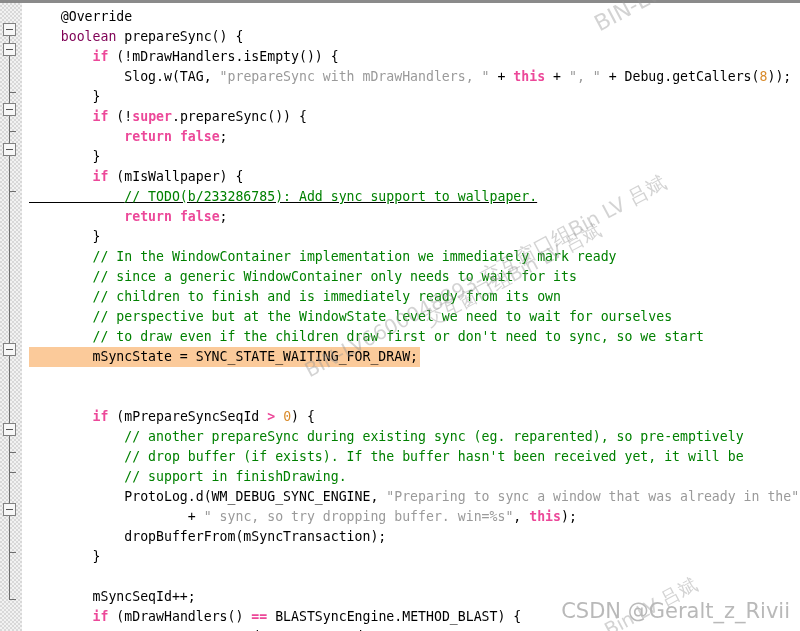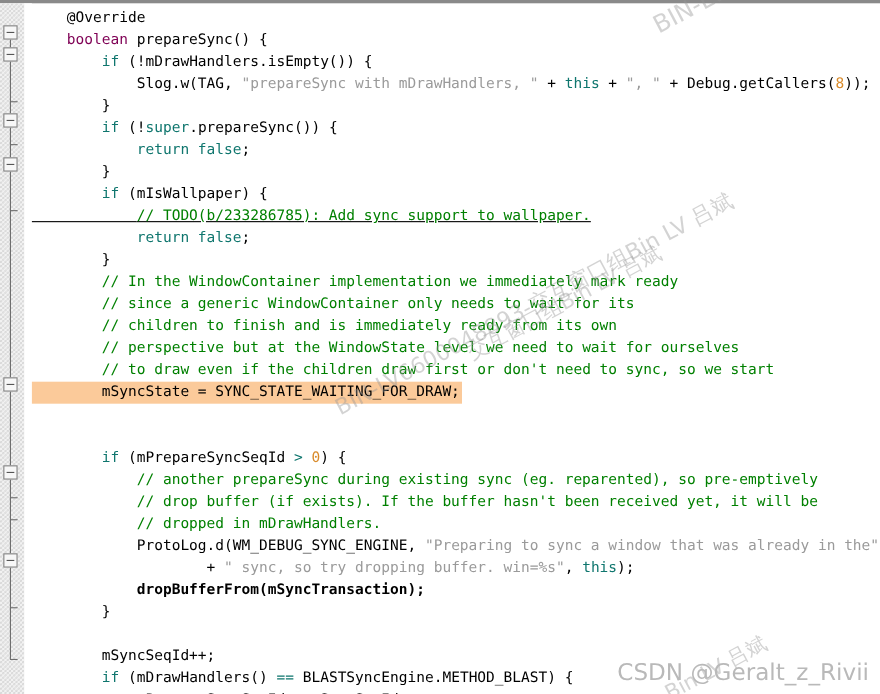--- a/index.html
+++ b/index.html
@@ -96,21 +96,21 @@
     line-height: 20px;
     font-size: 13.2px;
     white-space: pre;
     color: #000000;
     letter-spacing: 0px;
   }
   .hl-line {
     background: #fbca9a;
   }
   .kw   { color: #7f0055; font-weight: normal; }
-  .kw2  { color: #0f766e; font-weight: normal; }
+  .kw2  { color: #ec4899; font-weight: bold; }
   .cmt  { color: #008000; }
   .str  { color: #9a9a9a; }
   .num  { color: #d98b2b; }
   .plain{ color: #000000; }
   
   .wm-diag {
     position: absolute;
     color: rgba(150,150,150,0.42);
     font-family: "DejaVu Sans", "Liberation Sans", sans-serif;
     white-space: nowrap;
@@ -172,24 +172,24 @@
       <div class="code-line" style="top: 244px;"><span class="plain">        </span><span class="cmt">// In the WindowContainer implementation we immediately mark ready</span></div>
       <div class="code-line" style="top: 264px;"><span class="plain">        </span><span class="cmt">// since a generic WindowContainer only needs to wait for its</span></div>
       <div class="code-line" style="top: 284px;"><span class="plain">        </span><span class="cmt">// children to finish and is immediately ready from its own</span></div>
       <div class="code-line" style="top: 304px;"><span class="plain">        </span><span class="cmt">// perspective but at the WindowState level we need to wait for ourselves</span></div>
       <div class="code-line" style="top: 324px;"><span class="plain">        </span><span class="cmt">// to draw even if the children draw first or don't need to sync, so we start</span></div>
       <div class="code-line hl-line" style="top: 344px; display: inline-block; padding-right: 2px;"><span class="plain">        </span><span class="plain">mSyncState = SYNC_STATE_WAITING_FOR_DRAW;</span></div>
       <div class="code-line" style="top: 384px;"><span class="plain"></span></div>
       <div class="code-line" style="top: 404px;"><span class="plain">        </span><span class="kw2">if</span><span class="plain"> (mPrepareSyncSeqId </span><span class="kw2">&gt;</span><span class="plain"> </span><span class="num">0</span><span class="plain">) {</span></div>
       <div class="code-line" style="top: 424px;"><span class="plain">            </span><span class="cmt">// another prepareSync during existing sync (eg. reparented), so pre-emptively</span></div>
       <div class="code-line" style="top: 444px;"><span class="plain">            </span><span class="cmt">// drop buffer (if exists). If the buffer hasn't been received yet, it will be</span></div>
-      <div class="code-line" style="top: 464px;"><span class="plain">            </span><span class="cmt">// dropped in mDrawHandlers.</span></div>
+      <div class="code-line" style="top: 464px;"><span class="plain">            </span><span class="cmt">// support in finishDrawing.</span></div>
       <div class="code-line" style="top: 484px;"><span class="plain">            </span><span class="plain">ProtoLog.d(WM_DEBUG_SYNC_ENGINE, </span><span class="str">"Preparing to sync a window that was already in the"</span></div>
       <div class="code-line" style="top: 504px;"><span class="plain">                    </span><span class="plain">+ </span><span class="str">" sync, so try dropping buffer. win=%s"</span><span class="plain">, </span><span class="kw2">this</span><span class="plain">);</span></div>
-      <div class="code-line" style="top: 524px; font-weight: bold;"><span class="plain">            </span><span class="plain">dropBufferFrom(mSyncTransaction);</span></div>
+      <div class="code-line" style="top: 524px;"><span class="plain">            </span><span class="plain">dropBufferFrom(mSyncTransaction);</span></div>
       <div class="code-line" style="top: 544px;"><span class="plain">        </span><span class="plain">}</span></div>
       <div class="code-line" style="top: 564px;"><span class="plain"></span></div>
       <div class="code-line" style="top: 584px;"><span class="plain">        </span><span class="plain">mSyncSeqId++;</span></div>
       <div class="code-line" style="top: 604px;"><span class="plain">        </span><span class="kw2">if</span><span class="plain"> (mDrawHandlers() </span><span class="kw2">==</span><span class="plain"> BLASTSyncEngine.METHOD_BLAST) {</span></div>
       <div class="code-line" style="top: 624px;"><span class="plain">            </span><span class="plain">mPrepareSyncSeqId = mSyncSeqId;</span></div>
     </div>
 
   <div id="wm-layer">
       <div class="wm-diag" style="left: 590px; top: 14px; font-size: 22px;">BIN-LV</div>
       <div class="wm-diag" style="left: 300px; top: 360px; font-size: 20px;">BIN-LV6600048893-交互窗口组Bin LV 吕斌</div>

